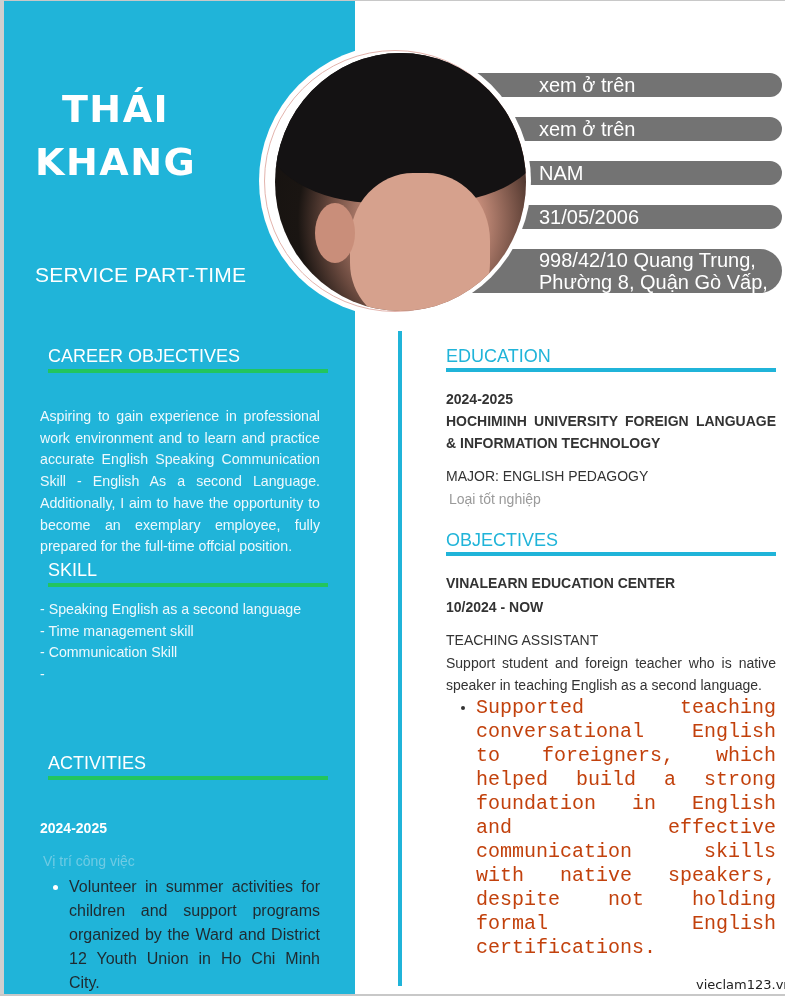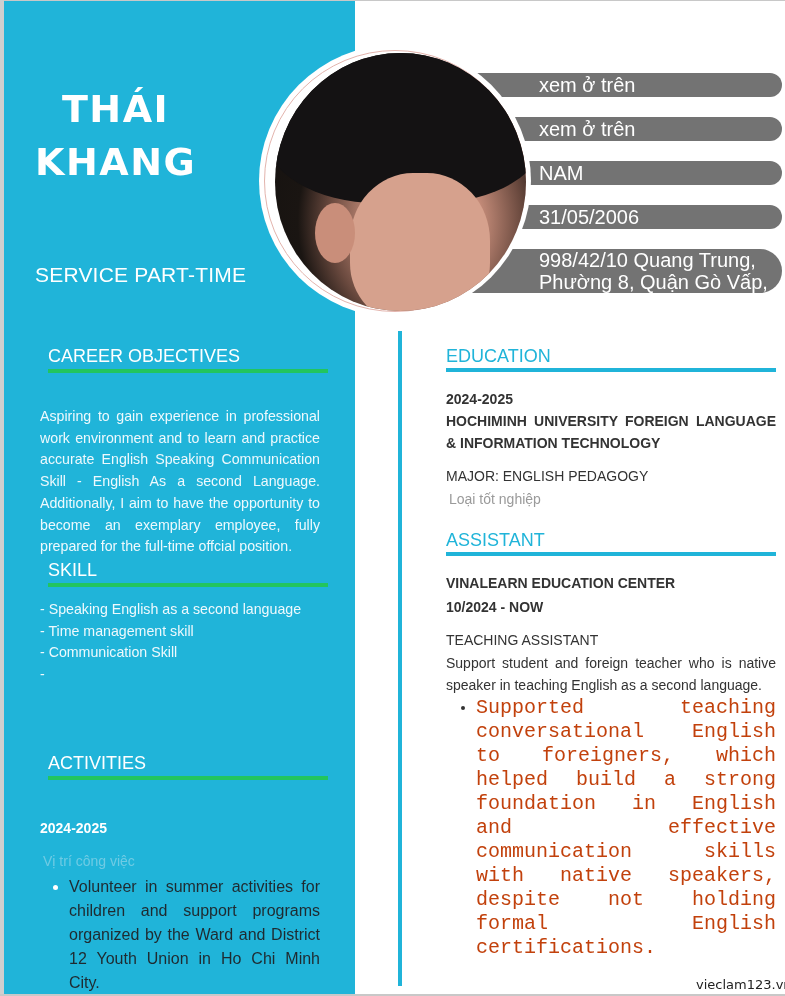--- a/index.html
+++ b/index.html
@@ -100,21 +100,21 @@
 <div class="act-list">Volunteer in summer activities for children and support programs organized by the Ward and District 12 Youth Union in Ho Chi Minh City.</div>
 
 <div class="vline"></div>
 
 <div class="r-title" style="top:346px;">EDUCATION</div>
 <div class="r-bold" style="top:388px;">2024-2025</div>
 <div class="r-bold" style="top:410px;">HOCHIMINH UNIVERSITY FOREIGN LANGUAGE &amp; INFORMATION TECHNOLOGY</div>
 <div class="r-text" style="top:465px;">MAJOR: ENGLISH PEDAGOGY</div>
 <div class="r-muted" style="top:491px;">Loại tốt nghiệp</div>
 
-<div class="r-title" style="top:530px;">ASSISTANT</div>
+<div class="r-title" style="top:530px;">OBJECTIVES</div>
 <div class="r-bold" style="top:572px;">VINALEARN EDUCATION CENTER</div>
 <div class="r-bold" style="top:596px;">10/2024 - NOW</div>
 <div class="r-text" style="top:629px;">TEACHING ASSISTANT</div>
 <div class="r-text" style="top:652px;">Support student and foreign teacher who is native speaker in teaching English as a second language.</div>
 <div class="r-bullet"></div>
 <div class="r-list">Supported teaching conversational English to foreigners, which helped build a strong foundation in English and effective communication skills with native speakers, despite not holding formal English certifications.</div>
 
 <div class="watermark">vieclam123.vn</div>
 <div class="frame-bottom"></div>
 

